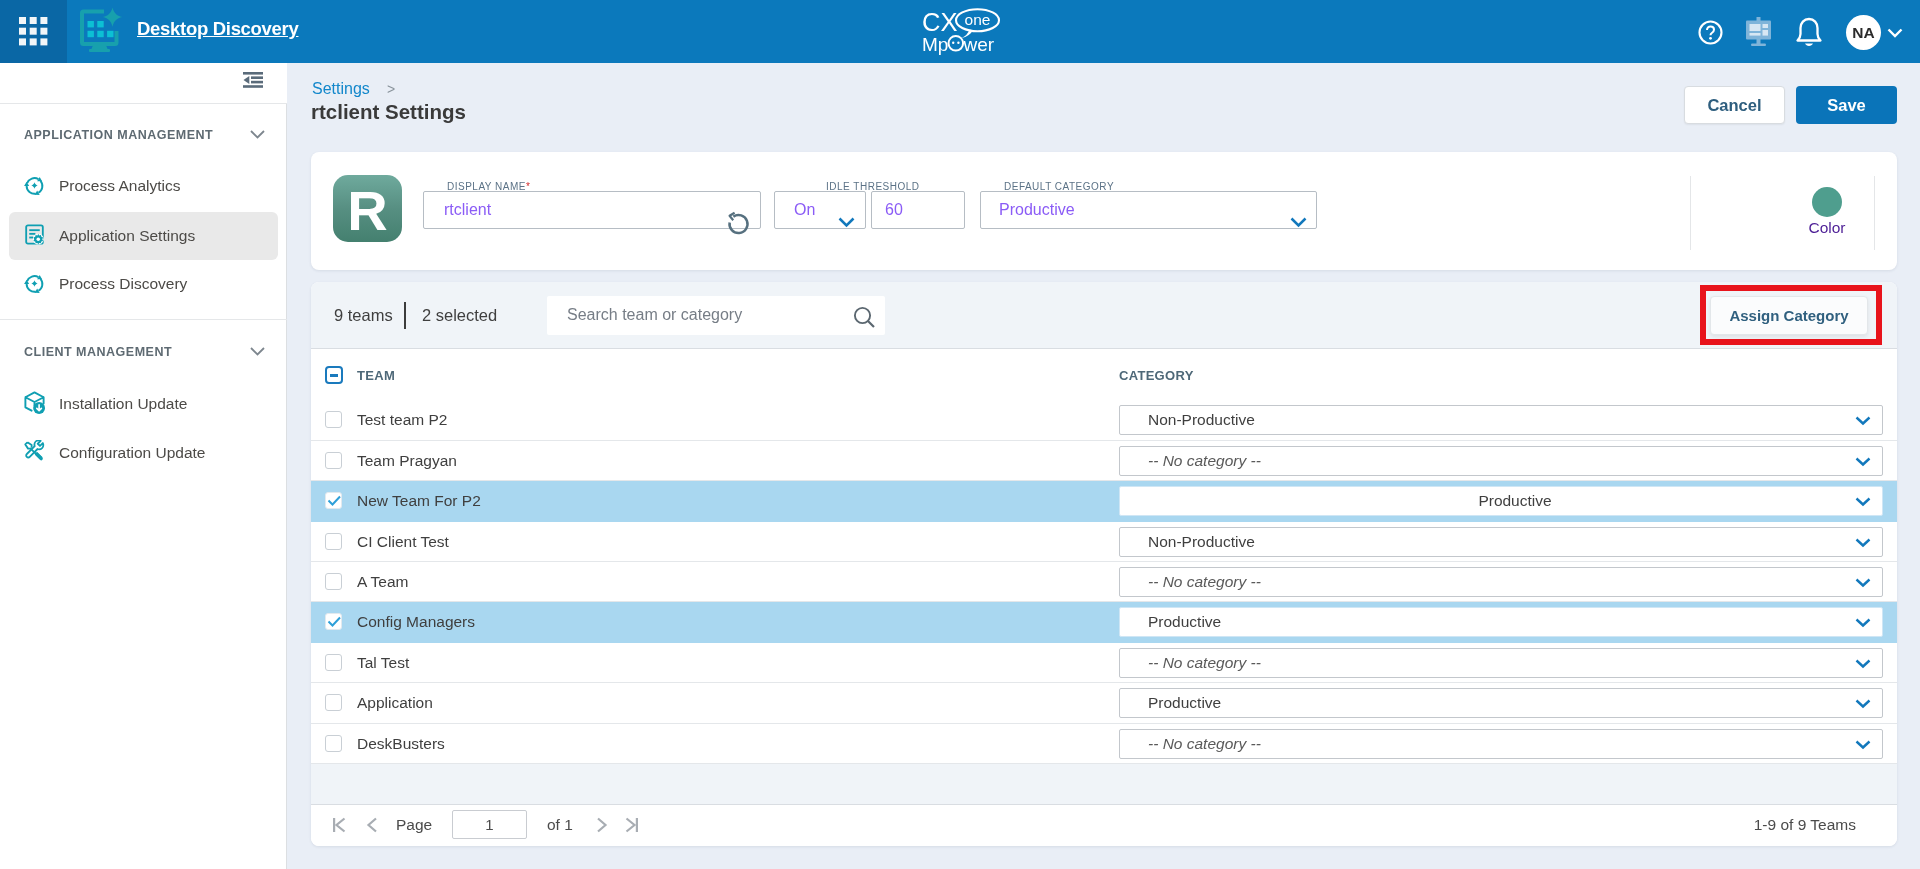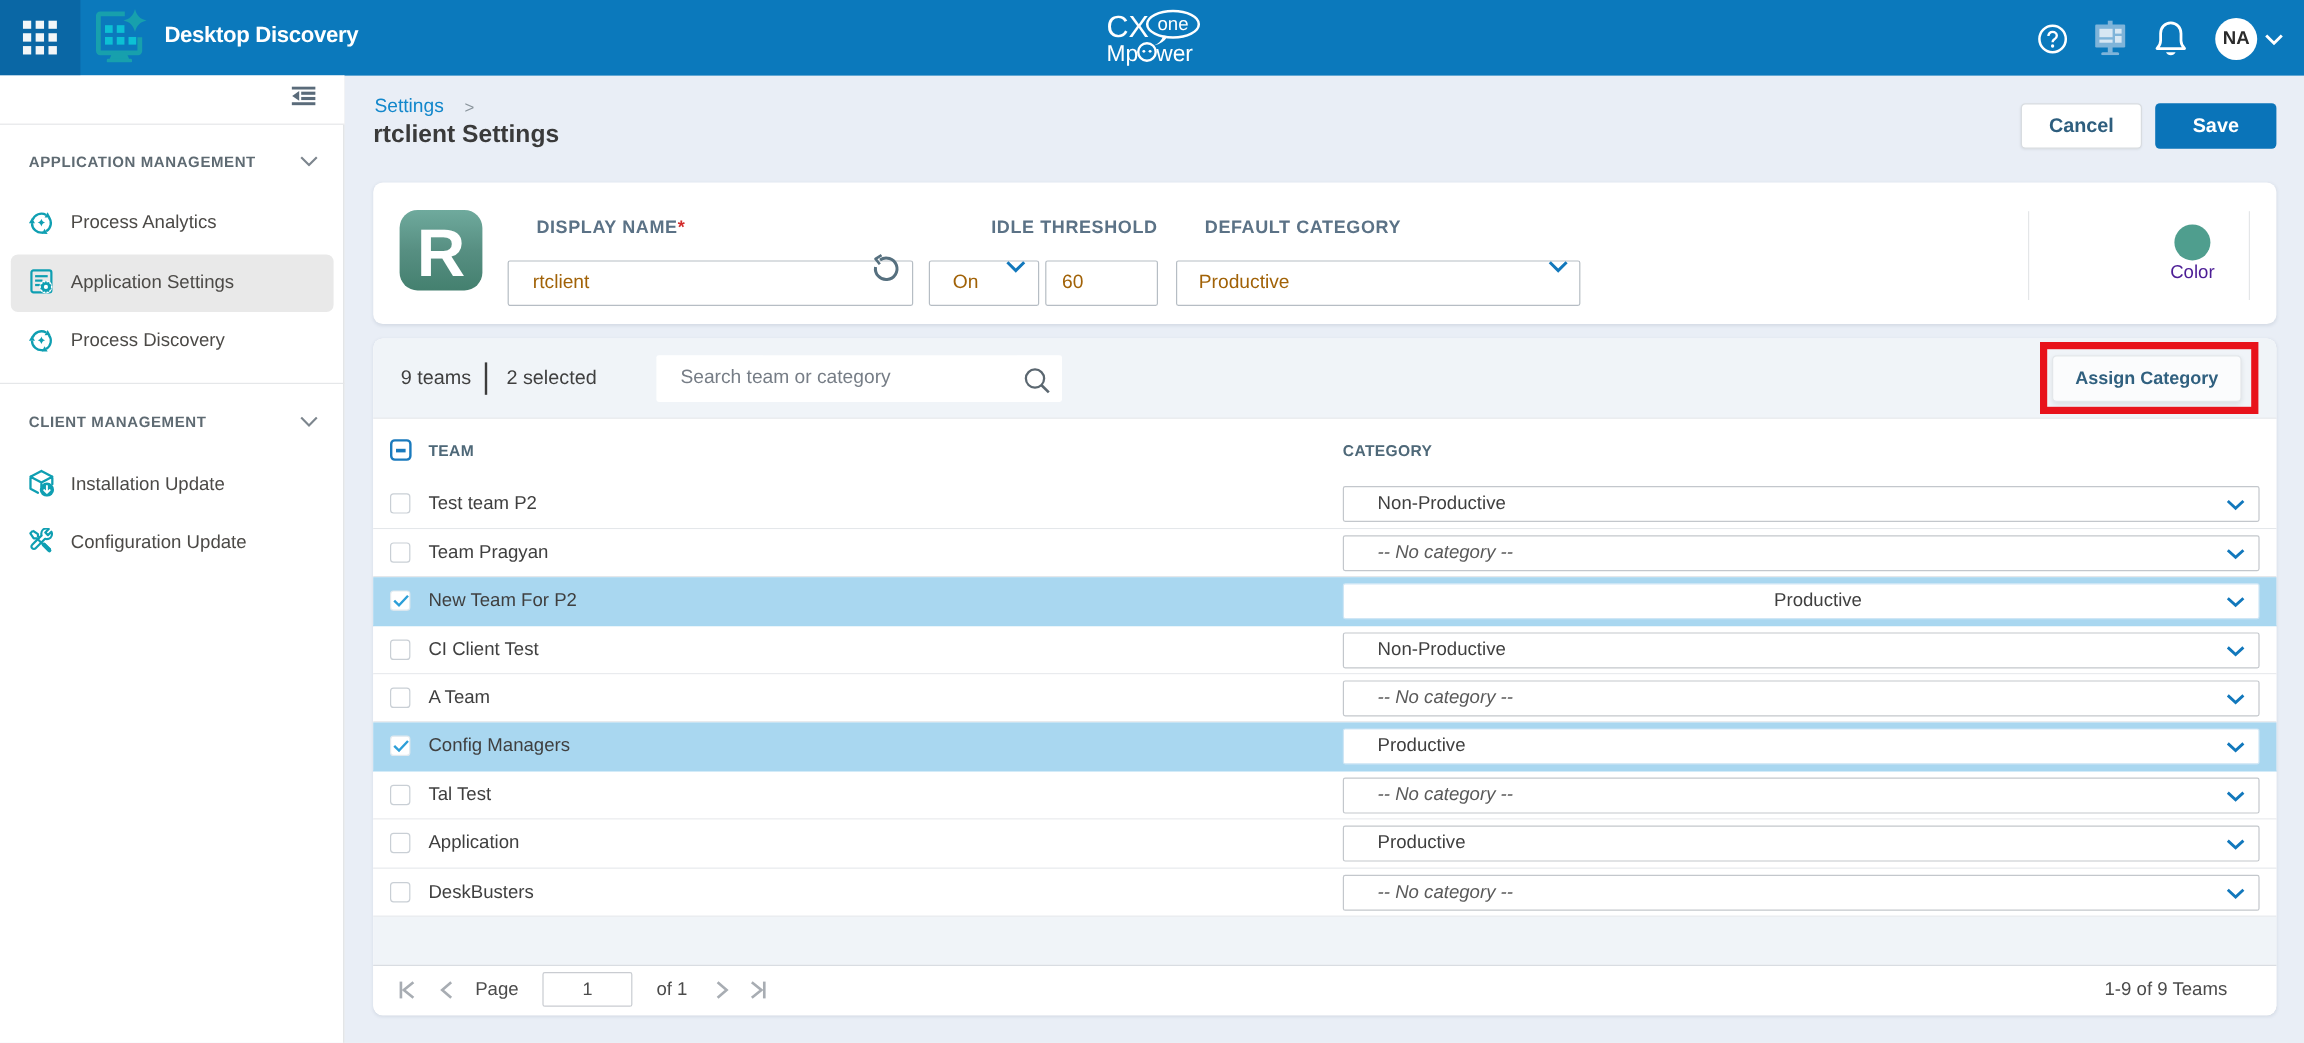--- a/index.html
+++ b/index.html
@@ -2,21 +2,21 @@
 <html><head>
 <meta charset="utf-8">
 <style>
 * { margin:0; padding:0; box-sizing:border-box; }
 html,body { width:1920px; height:869px; overflow:hidden; font-family:"Liberation Sans", sans-serif; background:#e9eef6; }
 .abs { position:absolute; }
 
 
 #topbar { position:absolute; left:0; top:0; width:1920px; height:63px; background:#0b79bc; }
 #appgrid { position:absolute; left:0; top:0; width:67px; height:63px; background:#0a67a5; }
-#ddname { position:absolute; left:137px; top:18px; color:#ffffff; font-size:18.5px; font-weight:700; letter-spacing:-0.3px; }
+#ddname { position:absolute; left:137px; top:18px; color:#ffffff; font-size:18.5px; font-weight:700; letter-spacing:-0.3px;text-decoration:underline; }
 
 
 #sidebar { position:absolute; left:0; top:63px; width:287px; height:806px; background:#ffffff; border-right:1px solid #dcdfe2; }
 #togglerow { position:absolute; left:0; top:63px; width:287px; height:41px; border-bottom:1px solid #e5e7e9; background:#fff; }
 .sechdr { position:absolute; left:24px; color:#5e6a72; font-size:12.5px; font-weight:700; letter-spacing:0.5px; }
 .mitem { position:absolute; left:59px; color:#4c4a47; font-size:15.5px; }
 #activeitem { position:absolute; left:9px; top:212px; width:269px; height:48px; background:#e9e9e9; border-radius:6px; }
 #sidesep { position:absolute; left:0; top:319px; width:287px; height:1px; background:#e5e7e9; }
 
 
@@ -27,22 +27,22 @@
 #btncancel { left:1684px; top:86px; width:101px; height:38px; line-height:36px; background:#ffffff; border:1px solid #d8dce0; color:#2e5e7e; box-shadow:0 1px 2px rgba(0,0,0,.06); }
 #btnsave { left:1796px; top:86px; width:101px; height:38px; line-height:38px; background:#0a74b9; color:#ffffff; }
 
 
 .card { position:absolute; background:#ffffff; border-radius:8px; box-shadow:0 1px 3px rgba(40,60,90,.10); }
 #card1 { left:311px; top:152px; width:1586px; height:118px; }
 #card2 { left:311px; top:282px; width:1586px; height:564px; }
 
 
 #rtile { position:absolute; left:333px; top:175px; width:69px; height:67px; border-radius:15px; background:linear-gradient(180deg,#6faa9d 0%,#578f82 50%,#44806f 100%); color:#fff; font-size:56px; font-weight:700; text-align:center; line-height:72px; }
-.flabel { position:absolute; top:181px; color:#5b7286; font-size:15px; font-weight:700; letter-spacing:0.5px;padding-left:24px; }
-.finput { position:absolute; top:217px; height:38px; background:#fff; border:1px solid #b6bdc4; border-radius:2px; color:#a16207; font-size:16px; line-height:36px; }
+.flabel { position:absolute; top:181px; color:#5b7286; font-size:10px; font-weight:400; letter-spacing:0.5px;padding-left:24px; }
+.finput { position:absolute; top:191px; height:38px; background:#fff; border:1px solid #b6bdc4; border-radius:2px; color:#8b5cf6; font-size:16px; line-height:36px; }
 #vdiv1 { position:absolute; left:1690px; top:176px; width:1px; height:74px; background:#e4e6e8; }
 #vdiv2 { position:absolute; left:1874px; top:176px; width:1px; height:74px; background:#e4e6e8; }
 #colorcircle { position:absolute; left:1812px; top:187px; width:30px; height:30px; border-radius:50%; background:#4f9e8e; }
 #colorlbl { position:absolute; left:1797px; top:219px; width:60px; text-align:center; color:#4c1d95; font-size:15.5px; }
 
 
 #toolbar { position:absolute; left:311px; top:282px; width:1586px; height:67px; background:#f0f4f8; border-radius:8px 8px 0 0; border-bottom:1px solid #d9dde2; }
 #nteams { position:absolute; left:334px; top:306px; color:#3f3f3f; font-size:16.5px; }
 #tooldiv { position:absolute; left:404px; top:302px; width:2px; height:27px; background:#3c3c3c; }
 #nsel { position:absolute; left:422px; top:306px; color:#3f3f3f; font-size:16.5px; }

